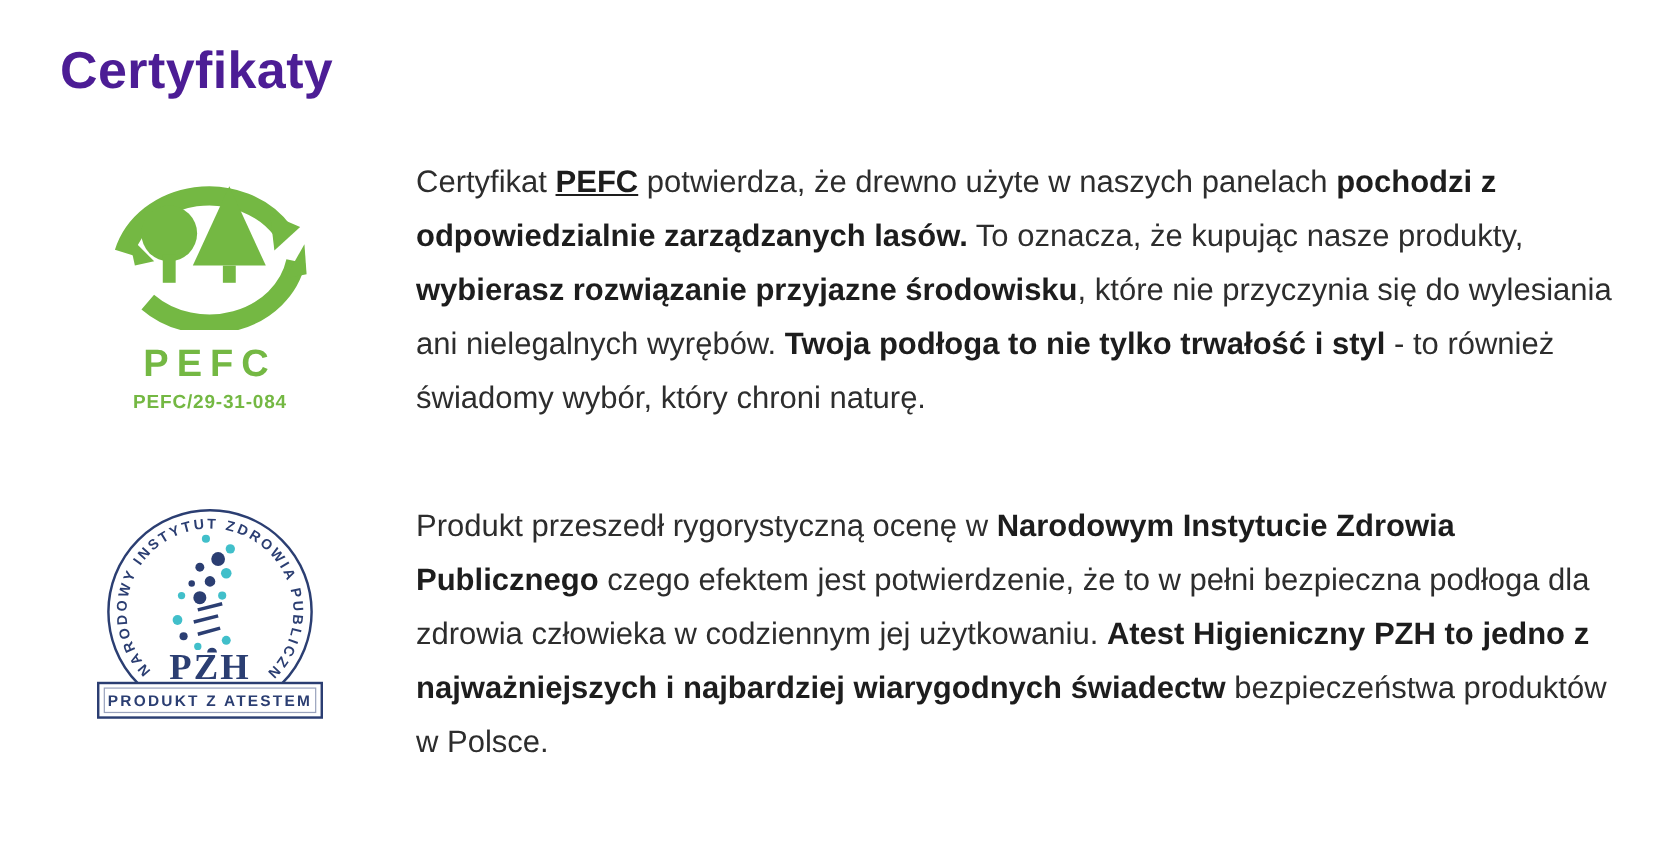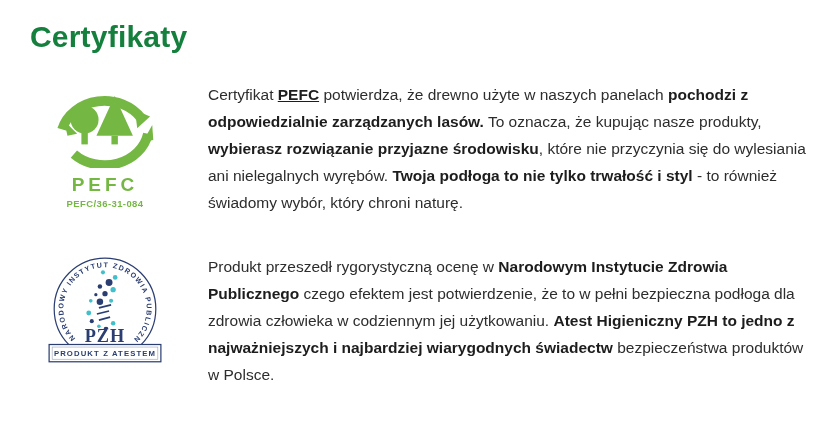--- a/index.html
+++ b/index.html
@@ -5,23 +5,23 @@
   * { margin: 0; padding: 0; box-sizing: border-box; }
   html, body { width: 836px; height: 423px; }
   body {
     background: #ffffff;
     font-family: "Liberation Sans", sans-serif;
     color: #2d2d2d;
     overflow: hidden;
   }
   .page { padding: 20px 30px 0 30px; }
   .page-title {
-    font-size: 30px;
+    font-size: 26px;
     font-weight: 600;
-    color: #15803d;
+    color: #4c1d95;
     letter-spacing: 0.2px;
     margin-bottom: 26px;
   }
   .cert-row {
     display: flex;
     align-items: flex-start;
     margin-bottom: 36px;
   }
   .logo-col {
     width: 150px;
@@ -87,21 +87,21 @@
             <circle cx="31" cy="37" r="13"></circle>
             <rect x="28" y="47" width="6" height="13"></rect>
           </g>
 
           <g fill="#74b843">
             <polygon points="59,15 76,52 42,52"></polygon>
             <rect x="56" y="52" width="6" height="8"></rect>
           </g>
         </svg>
         <div class="pefc-name">PEFC</div>
-        <div class="pefc-code">PEFC/36-31-084</div>
+        <div class="pefc-code">PEFC/29-31-084</div>
       </div>
     </div>
     <p class="cert-text"><span>Certyfikat </span><b class="u">PEFC</b><span> potwierdza, że drewno użyte w naszych panelach </span><b>pochodzi z odpowiedzialnie zarządzanych lasów.</b><span> To oznacza, że kupując nasze produkty, </span><b>wybierasz rozwiązanie przyjazne środowisku</b><span>, które nie przyczynia się do wylesiania ani nielegalnych wyrębów. </span><b>Twoja podłoga to nie tylko trwałość i styl</b><span> - to również świadomy wybór, który chroni naturę.</span></p>
   </section>
 
   <section class="cert-row">
     <div class="logo-col">
       <svg class="pzh-logo" width="126" height="114" viewBox="0 0 124 112">
 
         <circle cx="62" cy="52" r="50" fill="#ffffff" stroke="#2b3e72" stroke-width="1.2"></circle>

